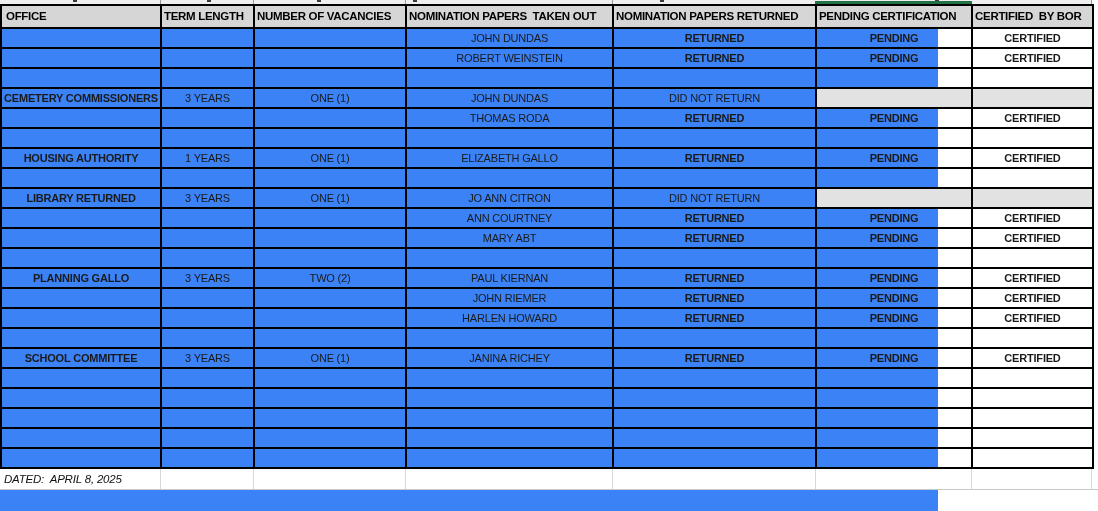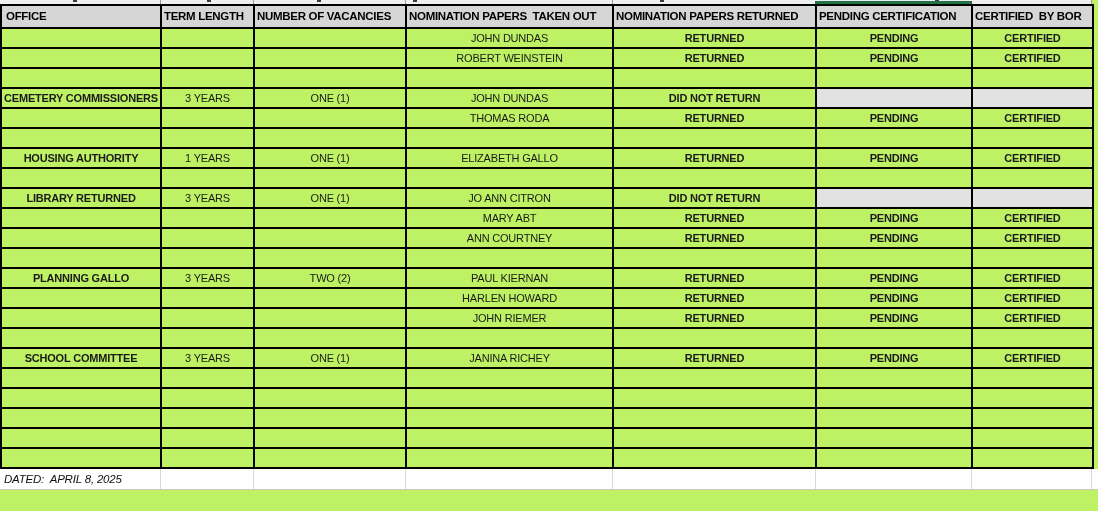--- a/index.html
+++ b/index.html
@@ -6,23 +6,23 @@
     margin: 0;
     padding: 0;
     background: #ffffff;
     width: 1098px;
     height: 511px;
     overflow: hidden;
     font-family: "Liberation Sans", "DejaVu Sans", sans-serif;
   }
   .sheet {
     position: relative;
-    width: 1098px;
+    width: 938px;
     height: 511px;
-    background: #bef264;
+    background: #3b82f6;
   }
 
   
   .top-strip {
     position: relative;
     width: 1092px;
     height: 4px;
     background: #efefef;
   }
   .top-strip .mark {
@@ -80,21 +80,21 @@
     text-align: center;
     color: #1a1a1a;
   }
   td.c-office {
     text-align: left;
     font-weight: bold;
     padding-left: 4px;
     color: #000;
   }
   td.c-status { font-weight: bold; color: #000; }
-  td.c-status.normal { font-weight: bold; color: #1a1a1a; }
+  td.c-status.normal { font-weight: normal; color: #1a1a1a; }
   td.shaded { background: var(--shaded-cell, #e2e2e2); }
 
   
   .dated-row {
     position: relative;
     width: 1098px;
     height: 20px;
     border-bottom: 1px solid #c9c9c9;
     background: #ffffff;
   }
@@ -237,30 +237,30 @@
     <td class="c-center">ONE (1)</td>
     <td class="c-center">JO ANN CITRON</td>
     <td class="c-center c-status normal">DID NOT RETURN</td>
     <td class="c-center c-status shaded"></td>
     <td class="c-center c-status shaded"></td>
   </tr>
         <tr>
     <td class="c-office"></td>
     <td class="c-center"></td>
     <td class="c-center"></td>
+    <td class="c-center">ANN COURTNEY</td>
+    <td class="c-center c-status">RETURNED</td>
+    <td class="c-center c-status">PENDING</td>
+    <td class="c-center c-status">CERTIFIED</td>
+  </tr>
+        <tr>
+    <td class="c-office"></td>
+    <td class="c-center"></td>
+    <td class="c-center"></td>
     <td class="c-center">MARY ABT</td>
-    <td class="c-center c-status">RETURNED</td>
-    <td class="c-center c-status">PENDING</td>
-    <td class="c-center c-status">CERTIFIED</td>
-  </tr>
-        <tr>
-    <td class="c-office"></td>
-    <td class="c-center"></td>
-    <td class="c-center"></td>
-    <td class="c-center">ANN COURTNEY</td>
     <td class="c-center c-status">RETURNED</td>
     <td class="c-center c-status">PENDING</td>
     <td class="c-center c-status">CERTIFIED</td>
   </tr>
         <tr>
     <td class="c-office"></td>
     <td class="c-center"></td>
     <td class="c-center"></td>
     <td class="c-center"></td>
     <td class="c-center c-status"></td>
@@ -273,30 +273,30 @@
     <td class="c-center">TWO (2)</td>
     <td class="c-center">PAUL KIERNAN</td>
     <td class="c-center c-status">RETURNED</td>
     <td class="c-center c-status">PENDING</td>
     <td class="c-center c-status">CERTIFIED</td>
   </tr>
         <tr>
     <td class="c-office"></td>
     <td class="c-center"></td>
     <td class="c-center"></td>
+    <td class="c-center">JOHN RIEMER</td>
+    <td class="c-center c-status">RETURNED</td>
+    <td class="c-center c-status">PENDING</td>
+    <td class="c-center c-status">CERTIFIED</td>
+  </tr>
+        <tr>
+    <td class="c-office"></td>
+    <td class="c-center"></td>
+    <td class="c-center"></td>
     <td class="c-center">HARLEN HOWARD</td>
-    <td class="c-center c-status">RETURNED</td>
-    <td class="c-center c-status">PENDING</td>
-    <td class="c-center c-status">CERTIFIED</td>
-  </tr>
-        <tr>
-    <td class="c-office"></td>
-    <td class="c-center"></td>
-    <td class="c-center"></td>
-    <td class="c-center">JOHN RIEMER</td>
     <td class="c-center c-status">RETURNED</td>
     <td class="c-center c-status">PENDING</td>
     <td class="c-center c-status">CERTIFIED</td>
   </tr>
         <tr>
     <td class="c-office"></td>
     <td class="c-center"></td>
     <td class="c-center"></td>
     <td class="c-center"></td>
     <td class="c-center c-status"></td>

